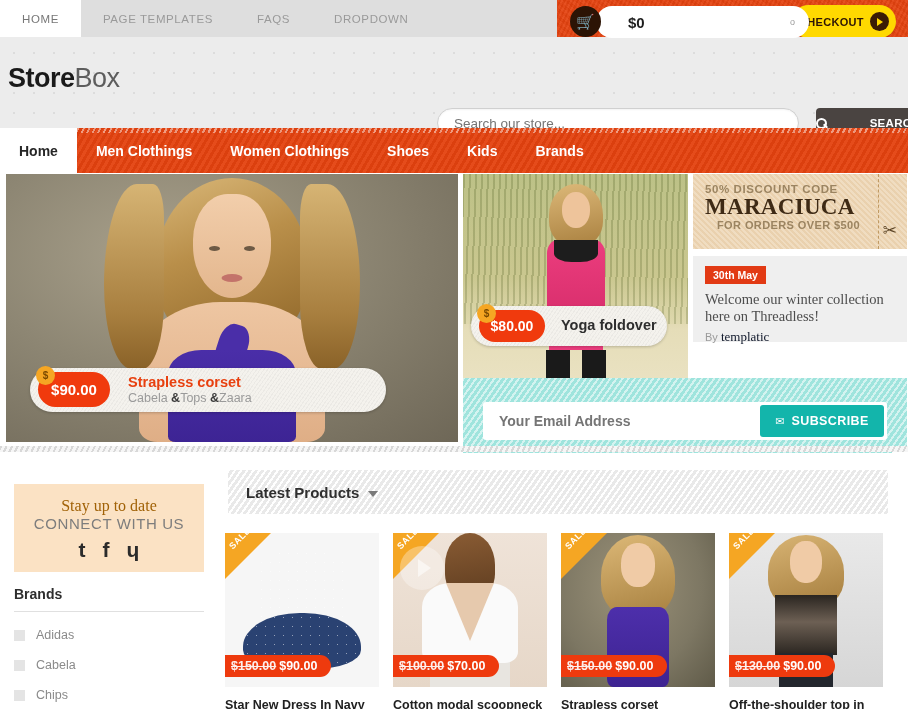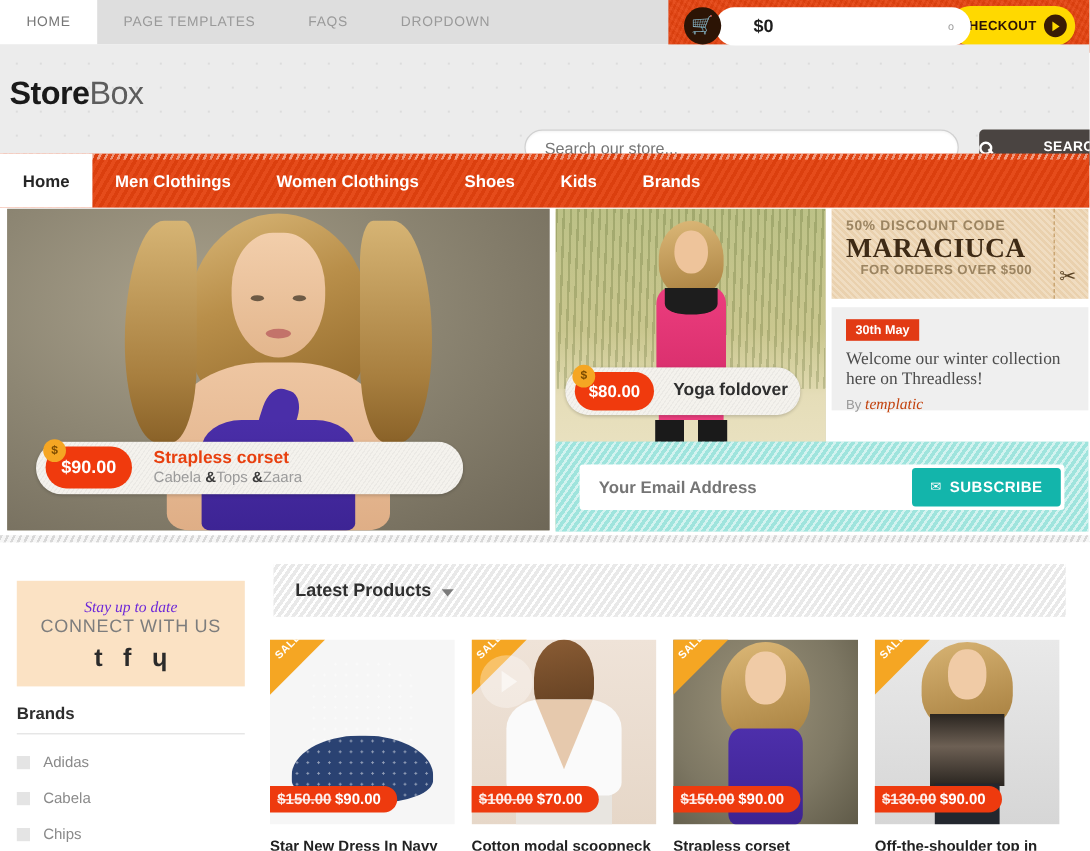--- a/index.html
+++ b/index.html
@@ -292,28 +292,28 @@
   }
   .news-badge {
     display: inline-block; background: #e23a14; color: #fff;
     font-size: 10.5px; font-weight: bold; padding: 3px 8px;
   }
   .news-title {
     margin-top: 7px; font-family: "Liberation Serif", serif;
     font-size: 14.5px; color: #4d4d4d; line-height: 1.2;
   }
   .news-by { margin-top: 3px; font-size: 11px; color: #9a9a9a; }
-  .news-by b { font-family: "Liberation Serif", serif; font-size: 13px; color: #c2410c; font-weight: normal; font-style: italic; }
+  .news-by b { font-family: "Liberation Serif", serif; font-size: 13px; color: #0f172a; font-weight: normal; }
 
   
   .newsletter {
-    position: absolute; left: 463px; top: 195px; width: 444px; height: 75px;
+    position: absolute; left: 463px; top: 205px; width: 444px; height: 75px;
     background: #9fe4dd;
     background-image: repeating-linear-gradient(125deg, rgba(255,255,255,0.55) 0 2px, rgba(255,255,255,0) 2px 5px);
-    display: flex; align-items: center; padding: 0 20px;
+    display: flex; align-items: flex-end; padding: 13px 20px;
   }
   .news-input-wrap {
     width: 404px; height: 38px; background: #fff; border-radius: 3px;
     display: flex; align-items: center; padding: 0 0 0 14px;
   }
   .news-input {
     flex: 1; border: none; outline: none; font-size: 14px; font-weight: bold;
     color: #3b3b3b; font-family: "Liberation Sans", sans-serif; background: transparent;
   }
   .subscribe-btn {
@@ -329,21 +329,21 @@
     position: absolute; left: 0; top: 446px; width: 908px; height: 6px;
     background: repeating-linear-gradient(115deg, #d8d8d8 0 2px, #f6f6f6 2px 5px);
   }
 
   
   .connect {
     position: absolute; left: 14px; top: 484px; width: 190px; height: 88px;
     background: #fbe2c4; display: flex; flex-direction: column;
     align-items: center; justify-content: center;
   }
-  .connect-sub { font-family: "Liberation Serif", serif; font-style: italic; font-size: 13px; color: #6d28d9; }
+  .connect-sub { font-family: "Liberation Serif", serif; font-size: 16px; color: #a16207; }
   .connect-title { font-size: 15px; color: #7d7d7d; letter-spacing: 0.6px; margin-top: 0; }
   .connect-icons { display: flex; gap: 17px; margin-top: 7px; align-items: center; }
   .social { font-size: 21px; font-weight: bold; color: #2b2b2b; cursor: pointer; line-height: 1; }
 
   .brands-widget { position: absolute; left: 14px; top: 586px; width: 190px; }
   .brands-title { font-size: 14px; font-weight: bold; color: #2e2e2e; padding-bottom: 9px; }
   .brands-rule { height: 1px; background: #e0e0e0; }
   .brand-row { display: flex; align-items: center; gap: 11px; margin-top: 16px; cursor: pointer; }
   .brand-box { width: 11px; height: 11px; background: #e4e4e4; }
   .brand-label { font-size: 12.5px; color: #8a8a8a; }

